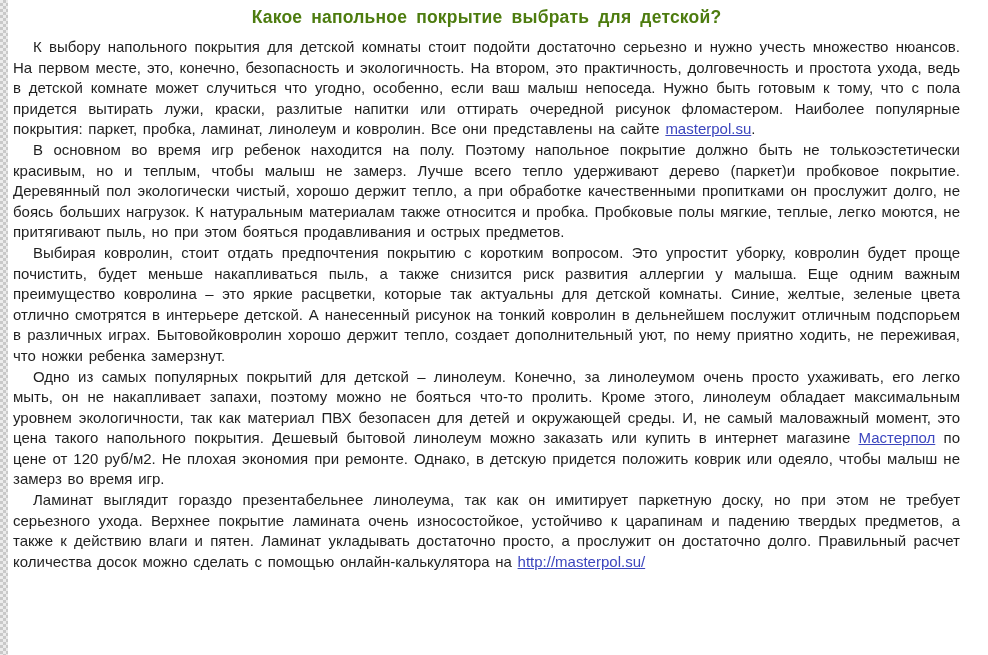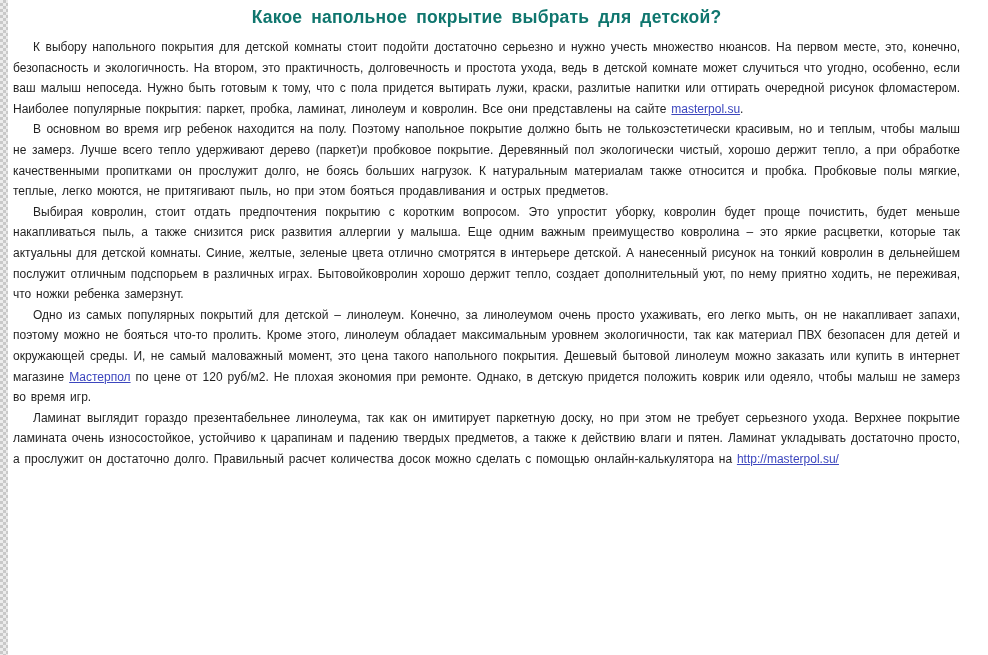--- a/index.html
+++ b/index.html
@@ -26,28 +26,28 @@
   .article {
     position: absolute;
     left: 13px;
     right: 28px;
     top: 7px;
   }
   .article-title {
     margin: 0 0 9px 0;
     font-size: 17.5px;
     font-weight: bold;
-    color: #0f766e;
+    color: #4d7c0f;
     text-align: center;
     word-spacing: 4px;
     letter-spacing: 0.2px;
   }
   .article p {
     margin: 0;
-    font-size: 12px;
+    font-size: 15px;
     line-height: 20.6px;
     color: var(--text-color, #1f1f1f);
     text-align: justify;
     text-indent: 20px;
     word-spacing: 1.5px;
   }
   .link {
     color: var(--link-color, #3c46be);
     text-decoration: underline;
     cursor: pointer;

